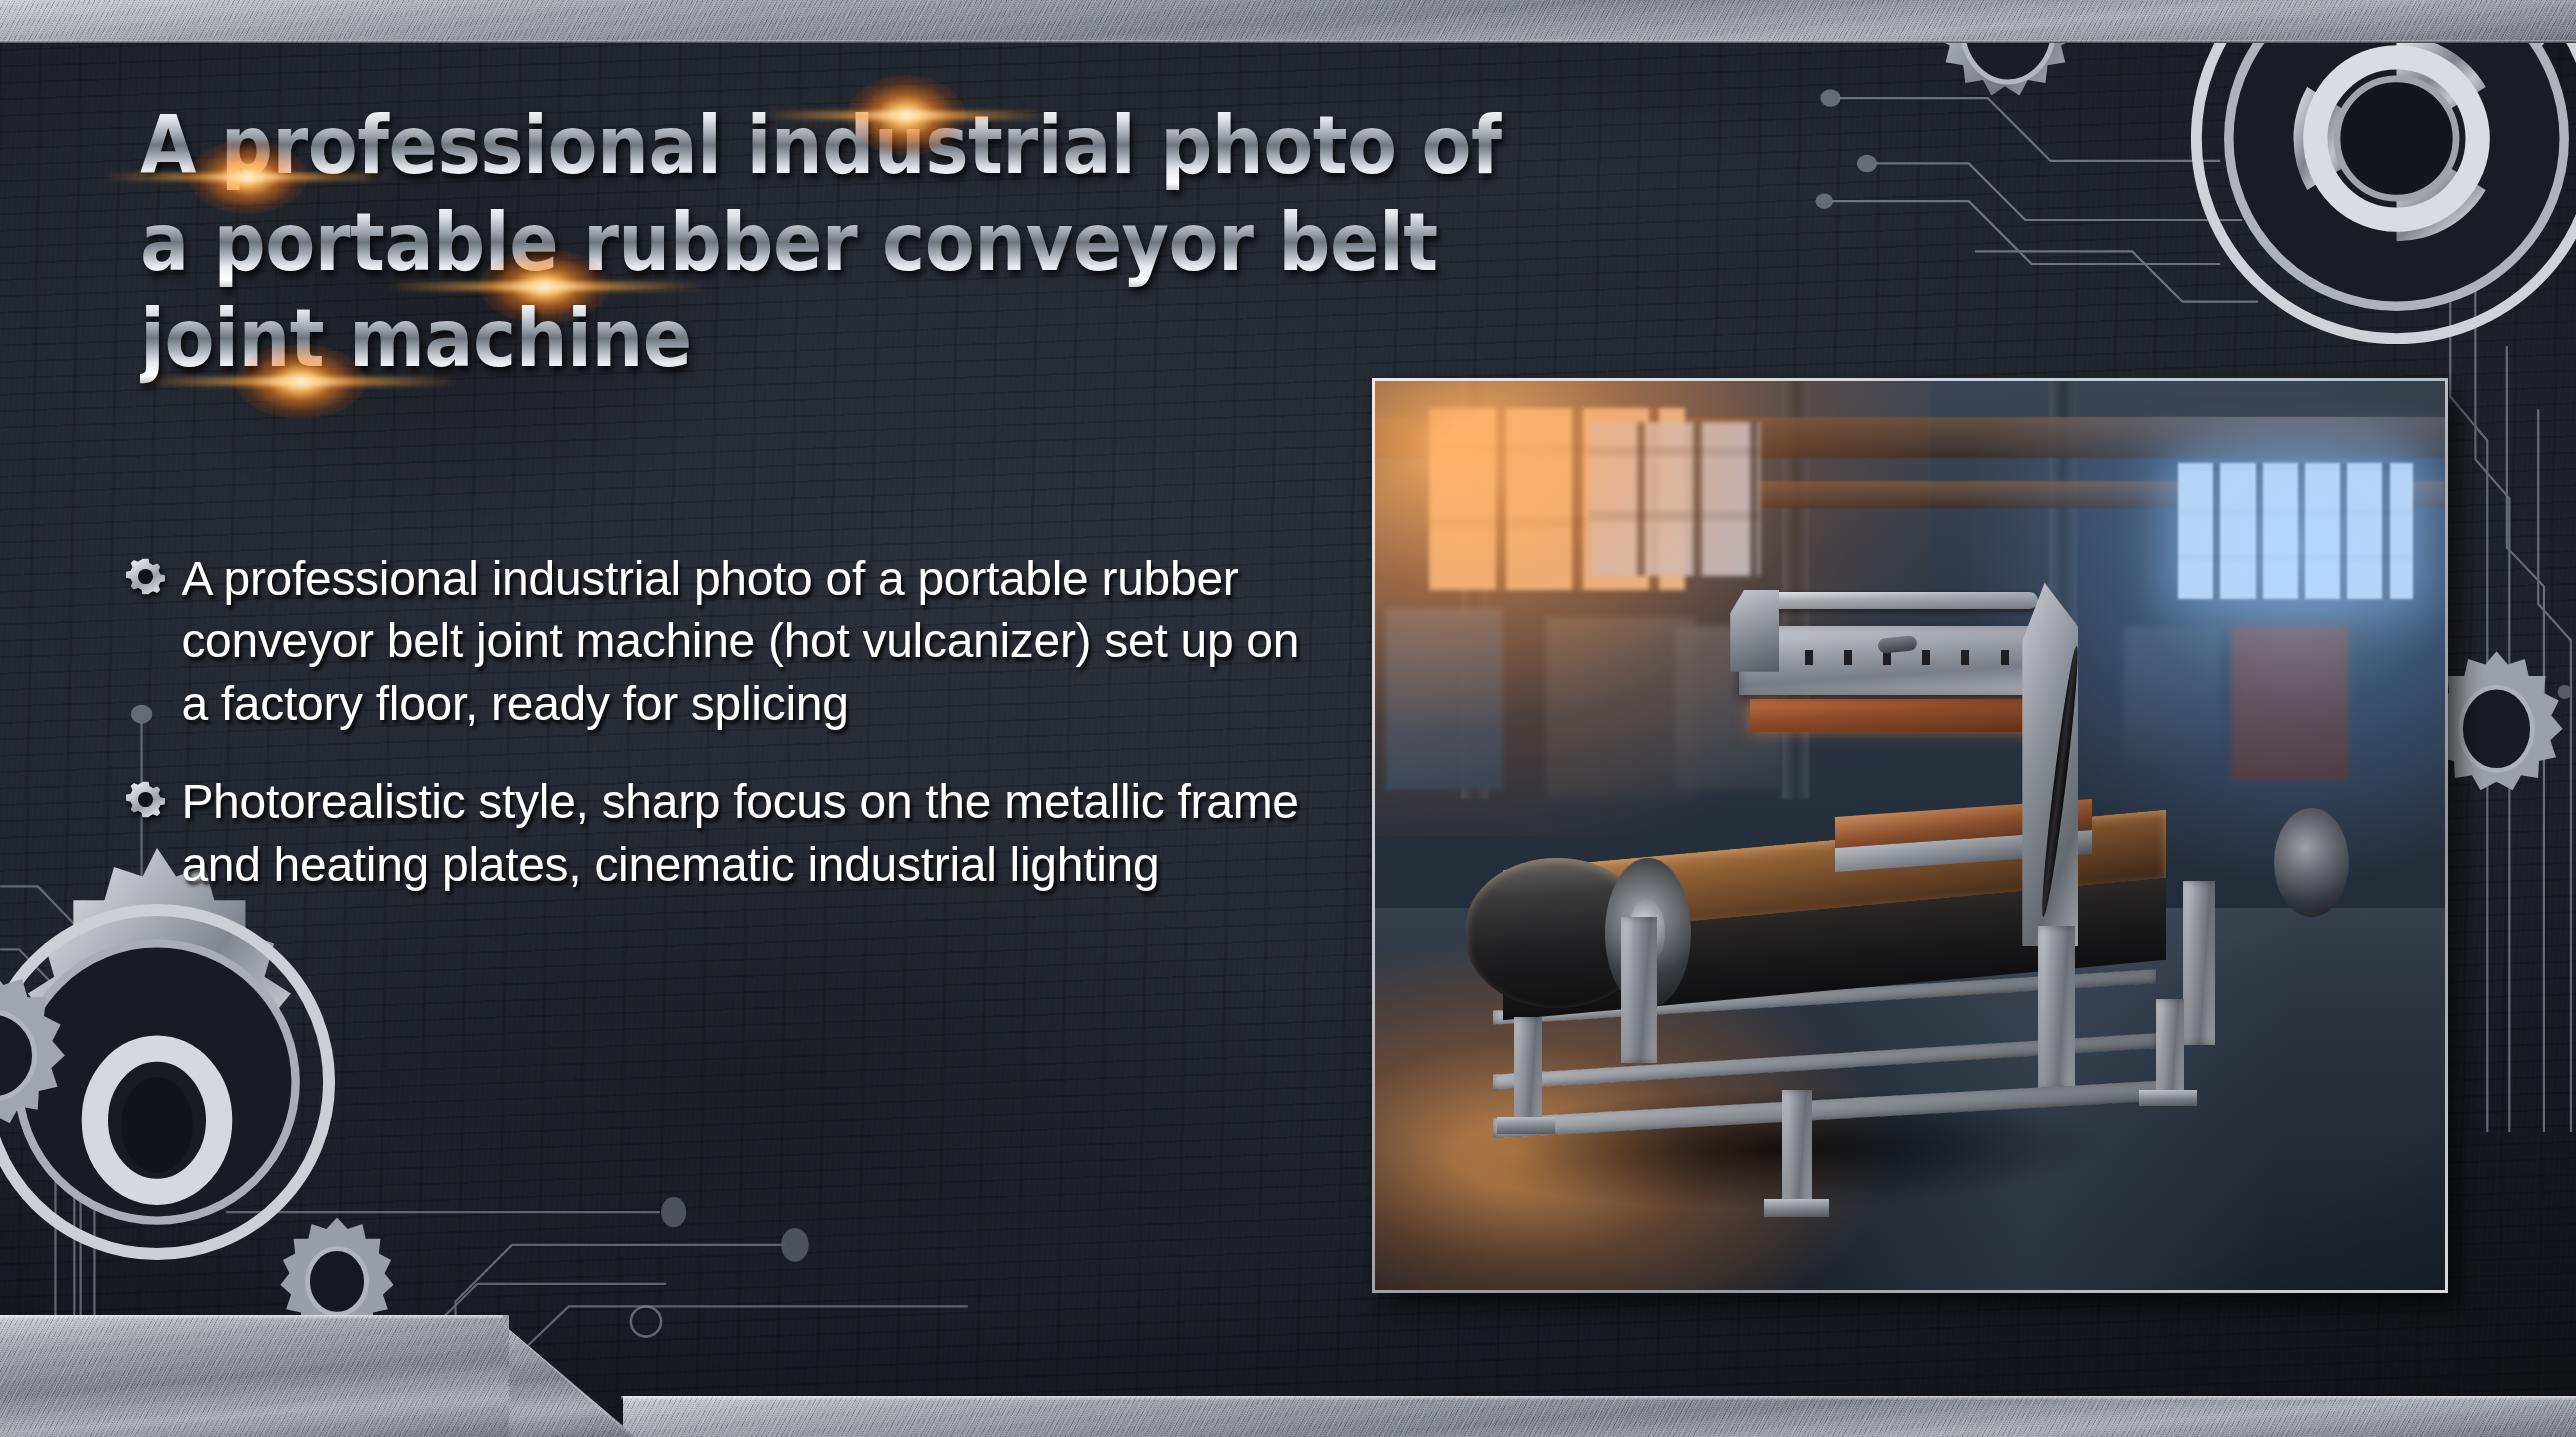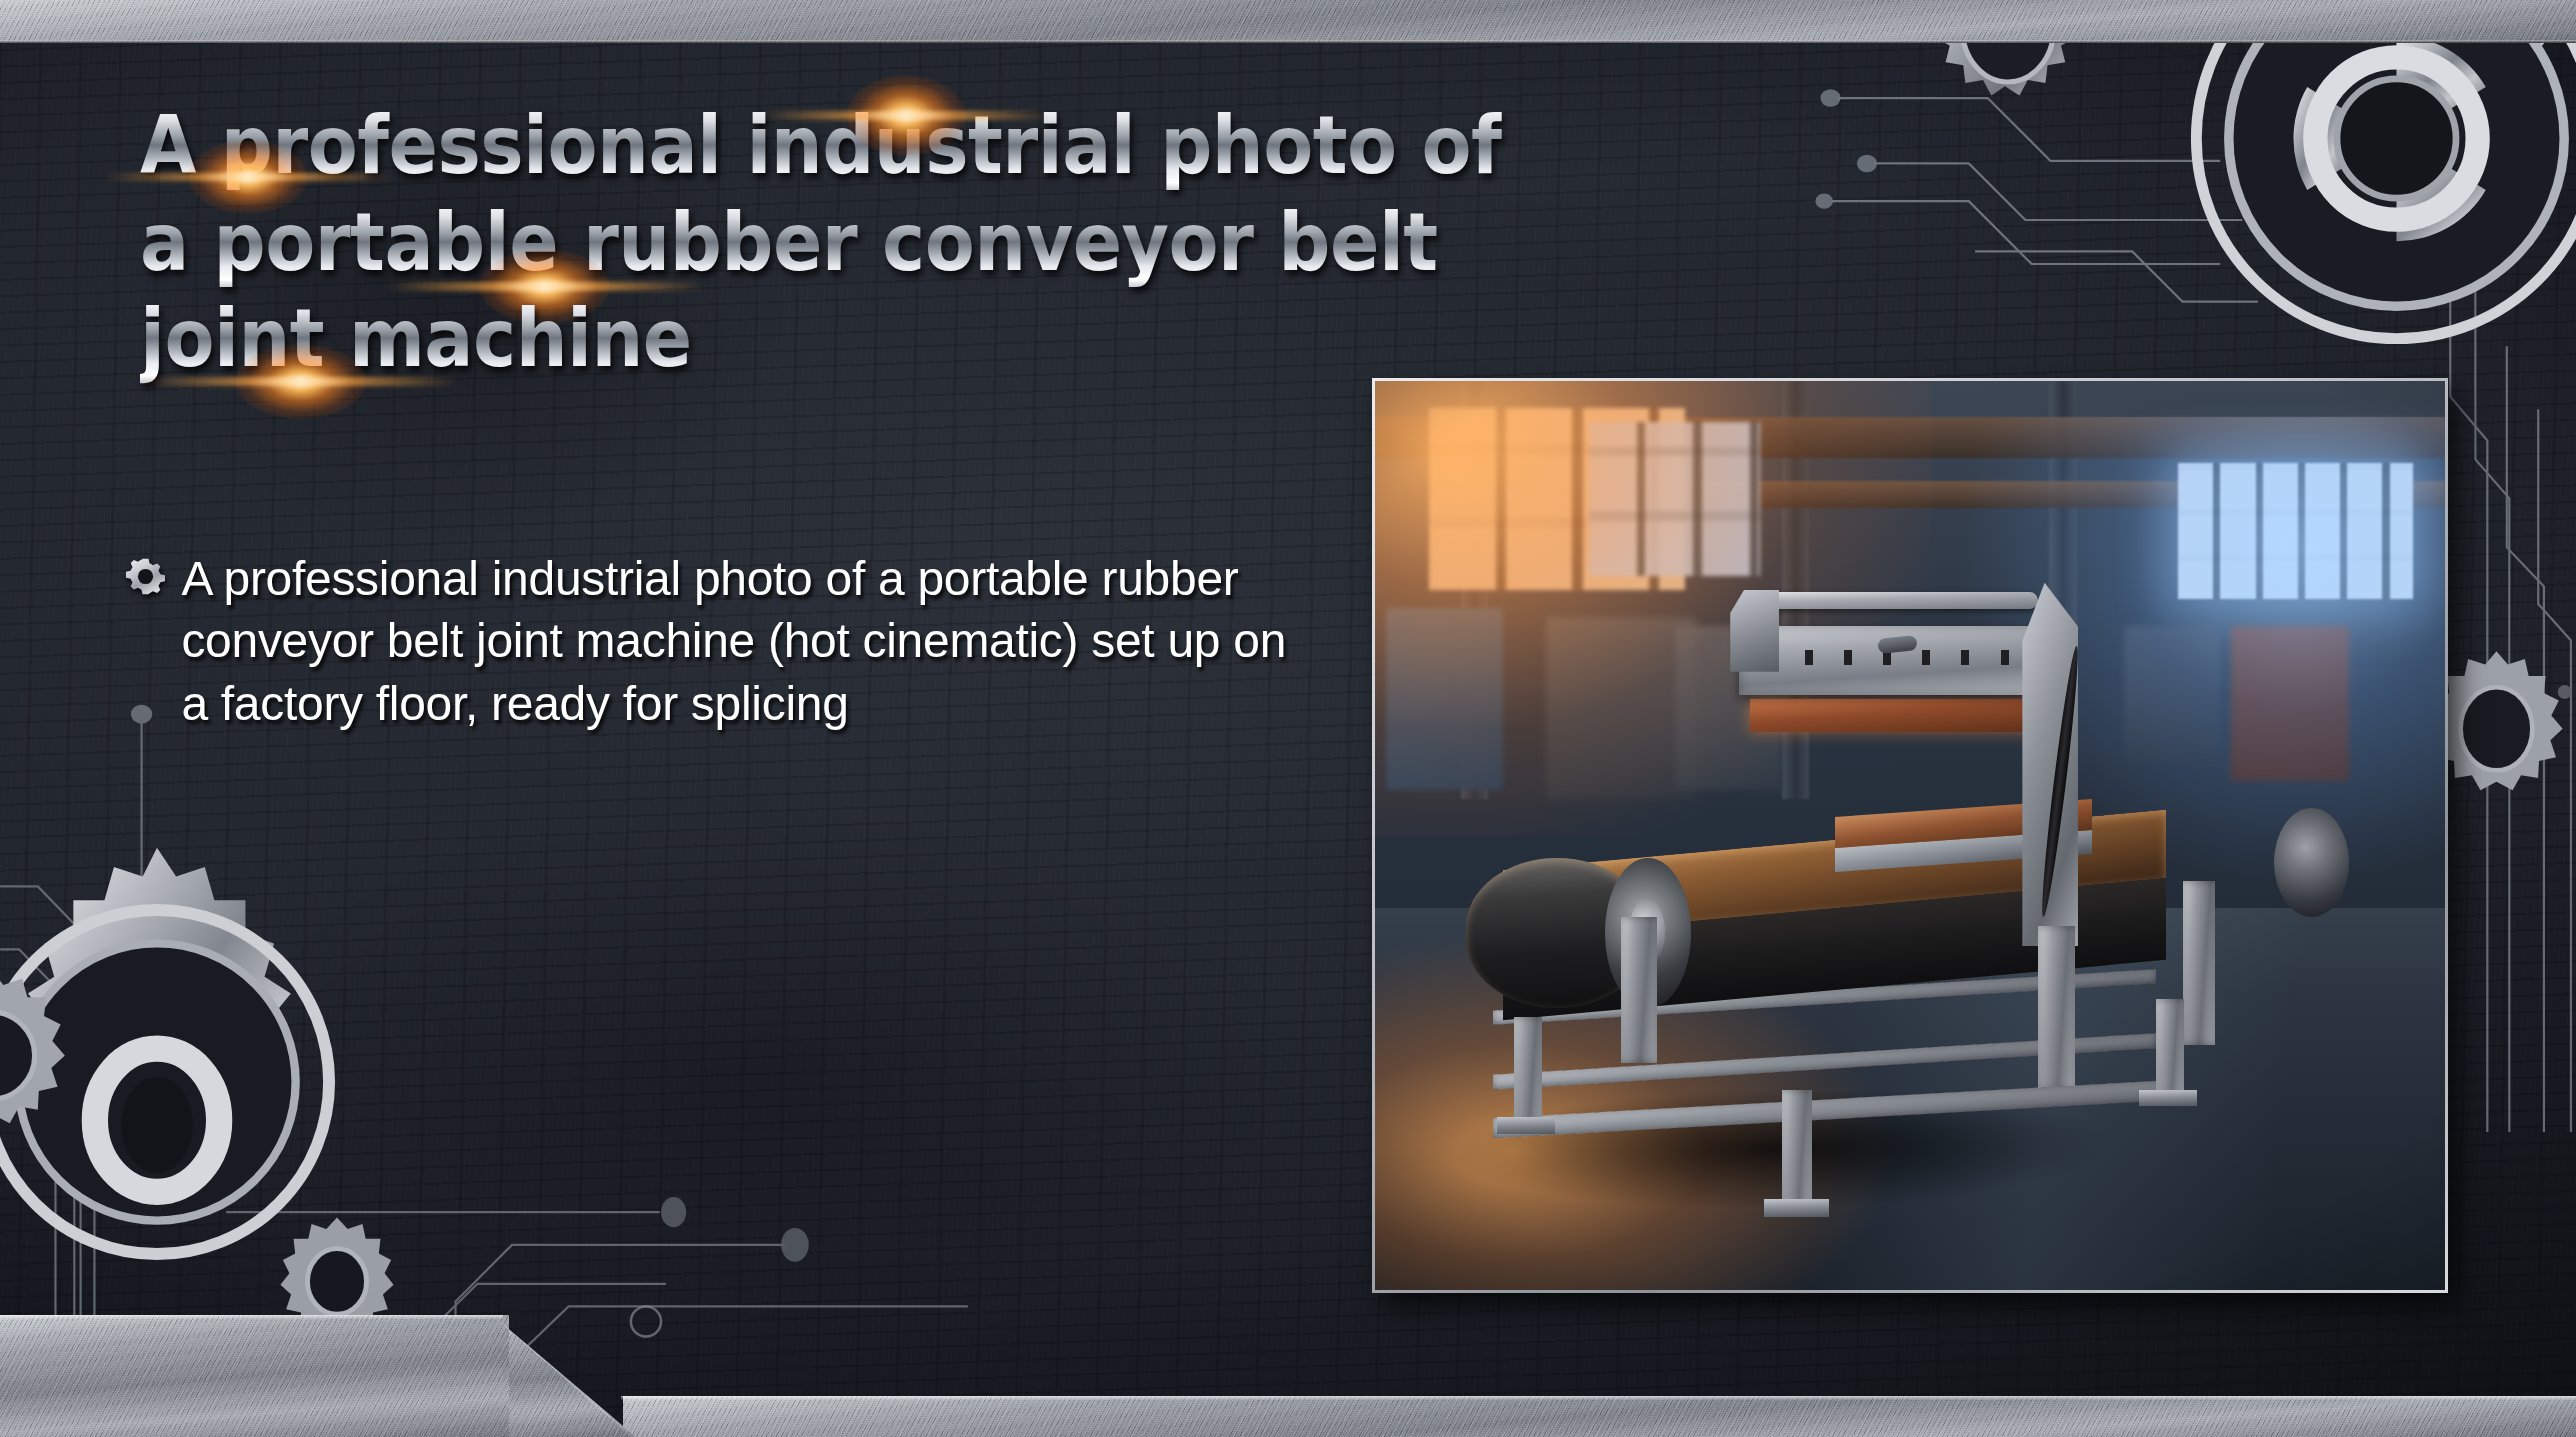--- a/index.html
+++ b/index.html
@@ -439,23 +439,36 @@
             </linearGradient>
           </defs>
           <path fill="url(#bg1)" d="M27 3 h10 l1.6 7.4 a22 22 0 0 1 5.6 3.2 l7-2.9 l5 5 l-2.9 7
             a22 22 0 0 1 3.2 5.6 l7.4 1.6 v10 l-7.4 1.6 a22 22 0 0 1 -3.2 5.6 l2.9 7 l-5 5 l-7 -2.9
             a22 22 0 0 1 -5.6 3.2 L37 61 h-10 l-1.6 -7.4 a22 22 0 0 1 -5.6 -3.2 l-7 2.9 l-5 -5 l2.9 -7
             a22 22 0 0 1 -3.2 -5.6 L0 34 v-10 l7.5 -1.6 a22 22 0 0 1 3.2 -5.6 l-2.9 -7 l5 -5 l7 2.9
             a22 22 0 0 1 5.6 -3.2 Z"></path>
           <circle cx="32" cy="32" r="12.5" fill="#111418"></circle>
         </svg>
       </span>
-      <span class="btext">A professional industrial photo of a portable rubber conveyor belt joint machine (hot cinematic) set up on a factory floor, ready for splicing</span>
+      <span class="btext">A professional industrial photo of a portable rubber conveyor belt joint machine (hot vulcanizer) set up on a factory floor, ready for splicing</span>
     </div>
 
+    <div class="bullet">
+      <span class="bicon">
+        <svg viewBox="0 0 64 64">
+          <path fill="url(#bg1)" d="M27 3 h10 l1.6 7.4 a22 22 0 0 1 5.6 3.2 l7-2.9 l5 5 l-2.9 7
+            a22 22 0 0 1 3.2 5.6 l7.4 1.6 v10 l-7.4 1.6 a22 22 0 0 1 -3.2 5.6 l2.9 7 l-5 5 l-7 -2.9
+            a22 22 0 0 1 -5.6 3.2 L37 61 h-10 l-1.6 -7.4 a22 22 0 0 1 -5.6 -3.2 l-7 2.9 l-5 -5 l2.9 -7
+            a22 22 0 0 1 -3.2 -5.6 L0 34 v-10 l7.5 -1.6 a22 22 0 0 1 3.2 -5.6 l-2.9 -7 l5 -5 l7 2.9
+            a22 22 0 0 1 5.6 -3.2 Z"></path>
+          <circle cx="32" cy="32" r="12.5" fill="#111418"></circle>
+        </svg>
+      </span>
+      <span class="btext">Photorealistic style, sharp focus on the metallic frame and heating plates, cinematic industrial lighting</span>
+    </div>
 
   </div>
 
   <div class="photo">
     <div class="f-wall"></div>
     <div class="f-col" style="left:8%;"></div>
     <div class="f-col" style="left:38%;"></div>
     <div class="f-col" style="left:63%;"></div>
     <div class="f-beamT"></div>
     <div class="f-beamM"></div>

